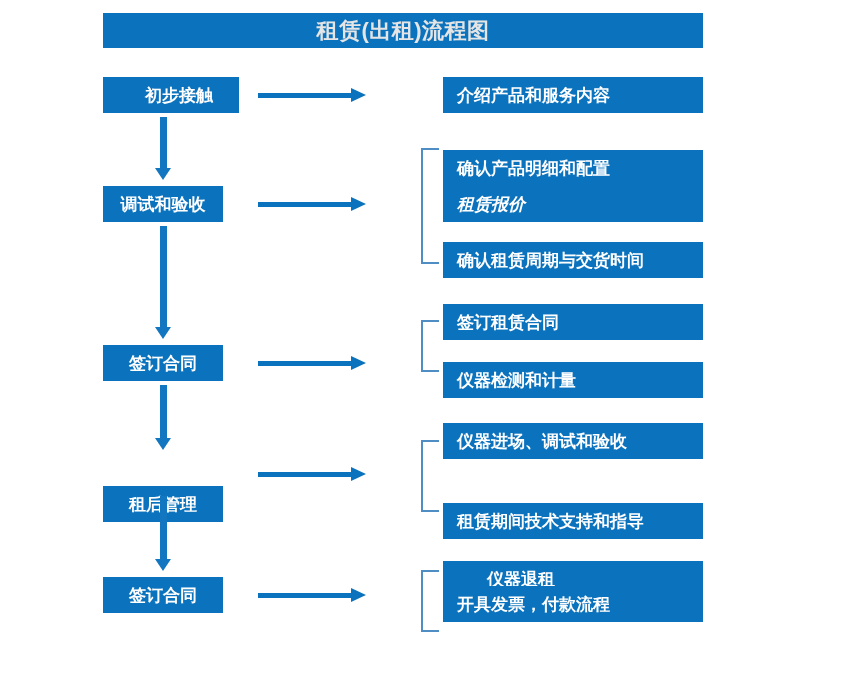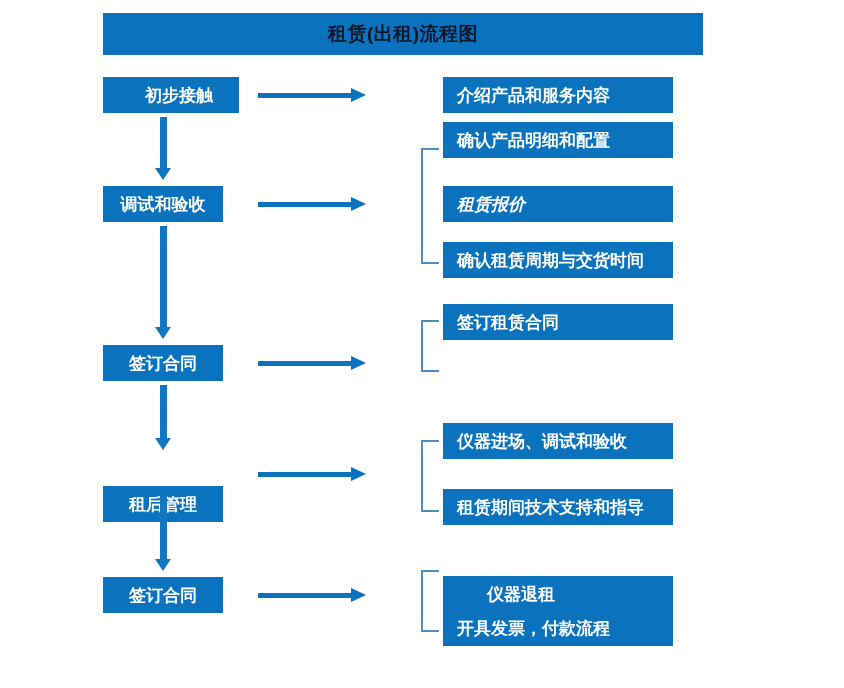--- a/index.html
+++ b/index.html
@@ -17,27 +17,27 @@
     background: #ffffff;
     overflow: hidden;
   }
 
   
   .title-bar {
     position: absolute;
     left: 103px;
     top: 13px;
     width: 600px;
-    height: 42px;
-    background: #0b72bd;
-    color: #0f172a;
+    height: 35px;
+    background: #0b72bd;
+    color: #e5e5e5;
     display: flex;
     align-items: center;
     justify-content: center;
-    font-size: 19px;
+    font-size: 22px;
     font-weight: bold;
     letter-spacing: 0.5px;
   }
 
   
   .stage-box {
     position: absolute;
     left: 103px;
     width: 120px;
     height: 36px;
@@ -47,21 +47,21 @@
     align-items: center;
     justify-content: center;
     font-size: 17px;
     font-weight: bold;
   }
 
   
   .detail-box {
     position: absolute;
     left: 443px;
-    width: 230px;
+    width: 260px;
     height: 36px;
     background: #0b72bd;
     color: #ffffff;
     display: flex;
     align-items: center;
     font-size: 17px;
     font-weight: bold;
     padding-left: 14px;
     box-sizing: border-box;
     white-space: nowrap;
@@ -193,30 +193,31 @@
   <div class="bracket" style="top:148px; height:116px;"></div>
 
   <div class="bracket" style="top:320px; height:52px;"></div>
 
   <div class="bracket" style="top:440px; height:72px;"></div>
 
   <div class="bracket" style="top:570px; height:62px;"></div>
 
   <div class="detail-box" style="top:77px;">介绍产品和服务内容</div>
 
-  <div class="detail-box" style="top:122px;">确认产品明细和配置</div>
+  <div class="detail-box" style="top:150px;">确认产品明细和配置</div>
 
   <div class="detail-box" style="top:186px;font-style:italic;">租赁报价</div>
 
   <div class="detail-box" style="top:242px;">确认租赁周期与交货时间</div>
 
   <div class="detail-box" style="top:304px;">签订租赁合同</div>
 
+  <div class="detail-box" style="top:362px;">仪器检测和计量</div>
 
   <div class="detail-box" style="top:423px;">仪器进场、调试和验收</div>
 
-  <div class="detail-box" style="top:489px;">租赁期间技术支持和指导</div>
-
-  <div class="detail-box" style="top:576px;padding-left:44px;">仪器退租</div>
-
-  <div class="detail-box" style="top:610px;">开具发票，付款流程</div>
+  <div class="detail-box" style="top:503px;">租赁期间技术支持和指导</div>
+
+  <div class="detail-box" style="top:561px;padding-left:44px;">仪器退租</div>
+
+  <div class="detail-box" style="top:586px;">开具发票，付款流程</div>
 
 </div>
 
 </body></html>

